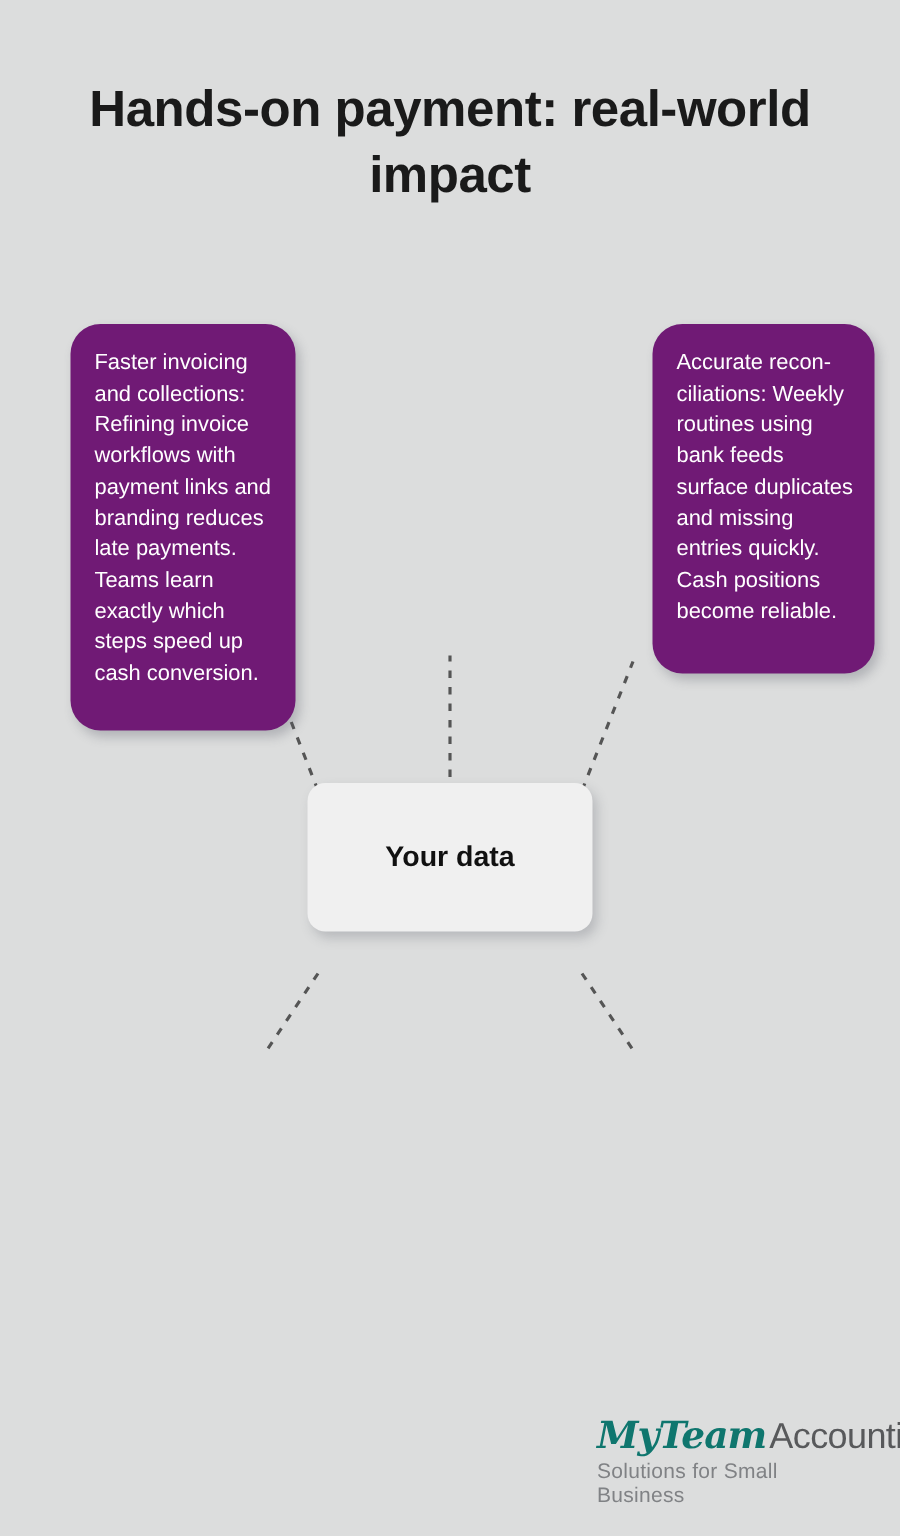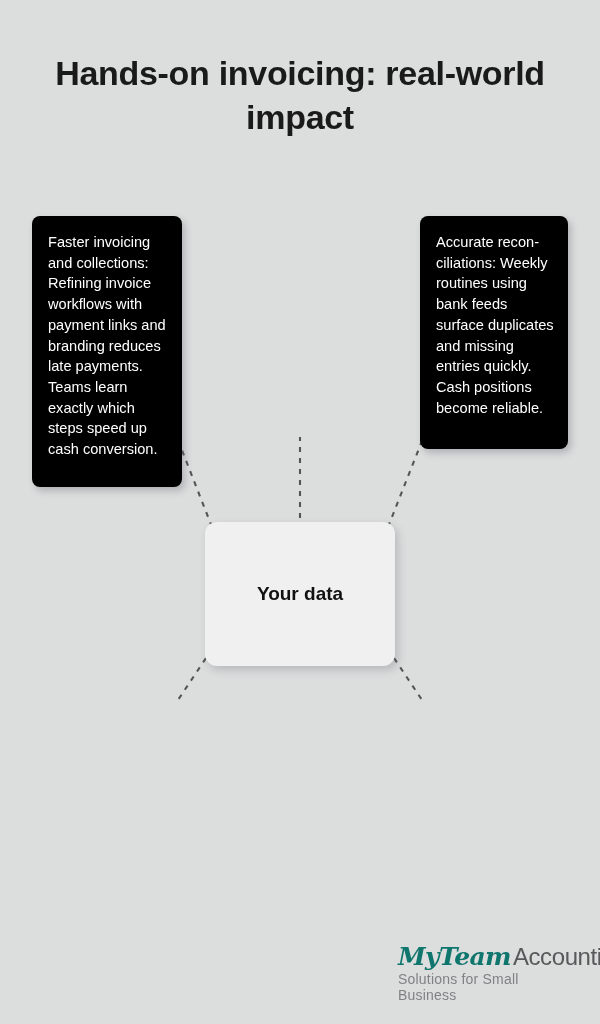--- a/index.html
+++ b/index.html
@@ -18,38 +18,39 @@
     font-size:34px; font-weight:bold; line-height:1.28;
     color:#1a1a1a; letter-spacing:-0.3px;
   }
 
   
   .connectors { position:absolute; left:0; top:0; width:600px; height:1024px; }
 
   
   .card {
     position:absolute;
-    border-radius:8px;
-    background:#000000;
+    border-radius:20px;
+    background:#701a75;
     color:#ffffff;
     padding:16px 14px 14px 16px;
     font-size:14.6px;
     line-height:1.42;
     box-shadow:3px 4px 7px rgba(90,95,105,0.33);
     overflow:hidden;
+    margin-left:15px;
   }
   .c1 { left:32px;  top:216px; width:150px; height:271px; }
   .c2 { left:226px; top:216px; width:149px; height:213px; }
   .c3 { left:420px; top:216px; width:148px; height:233px; }
   .c4 { left:32px;  top:688px; width:150px; height:204px; }
   .c5 { left:420px; top:688px; width:148px; height:189px; }
 
   
   .hub {
-    position:absolute; left:205px; top:522px; width:190px; height:144px;
+    position:absolute; left:205px; top:522px; width:190px; height:99px;
     border-radius:12px;
     background:#f0f0f0;
     box-shadow:3px 4px 8px rgba(90,95,105,0.28);
     display:flex; align-items:center; justify-content:center;
   }
   .hub-label {
     font-size:19px; font-weight:bold; color:#111111;
     text-align:center;
   }
 
@@ -68,21 +69,21 @@
     text-align:left; font-size:14px; color:#808285;
     letter-spacing:0.2px; margin-top:2px; padding-right:2px;
   }
 </style>
 </head>
 <body>
 
 <div id="stage">
 
   <div class="title">
-    <div>Hands-on invoicing: real-world</div>
+    <div>Hands-on payment: real-world</div>
     <div>impact</div>
   </div>
 
   <svg class="connectors" viewBox="0 0 600 1024" preserveAspectRatio="none">
     <g stroke="#555555" stroke-width="2.1" stroke-dasharray="5 6" fill="none" stroke-linecap="butt">
       <line x1="212" y1="527" x2="178" y2="440"></line>
       <line x1="300" y1="518" x2="300" y2="437"></line>
       <line x1="388" y1="527" x2="422" y2="441"></line>
       <line x1="212" y1="649" x2="178" y2="700"></line>
       <line x1="388" y1="649" x2="422" y2="700"></line>

